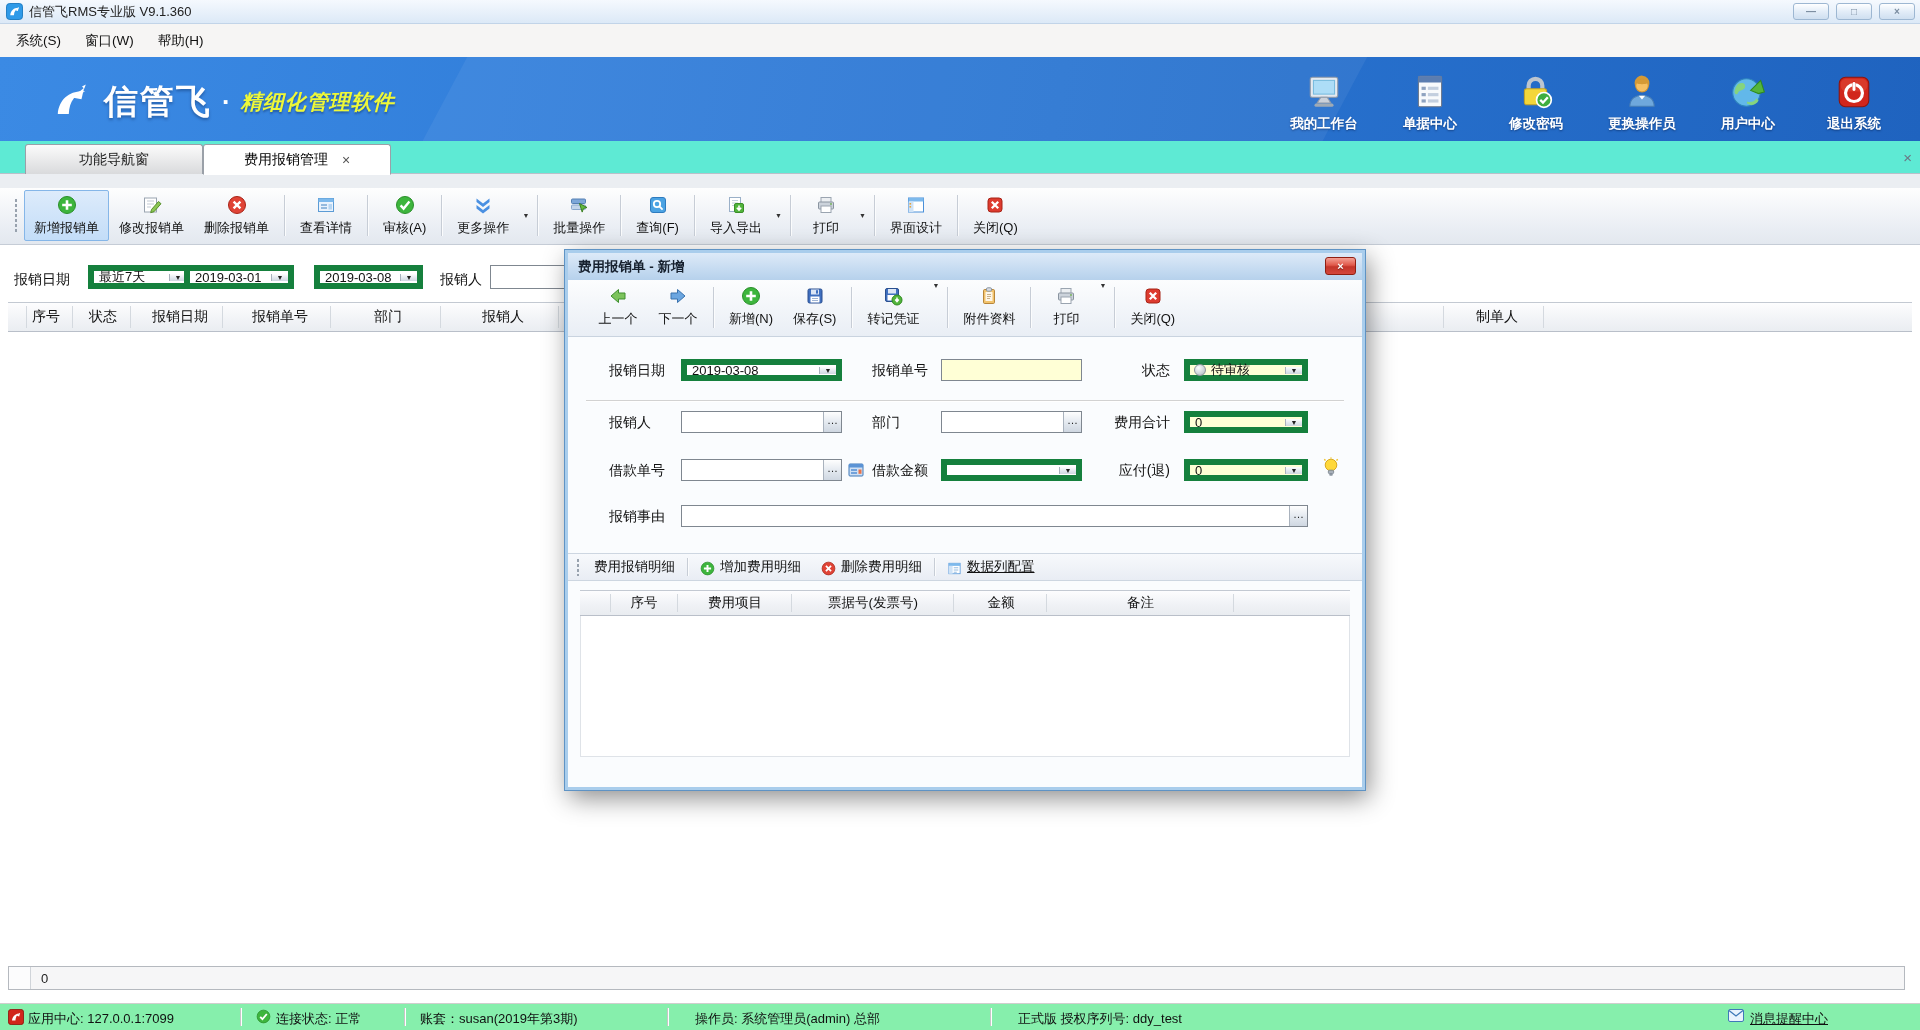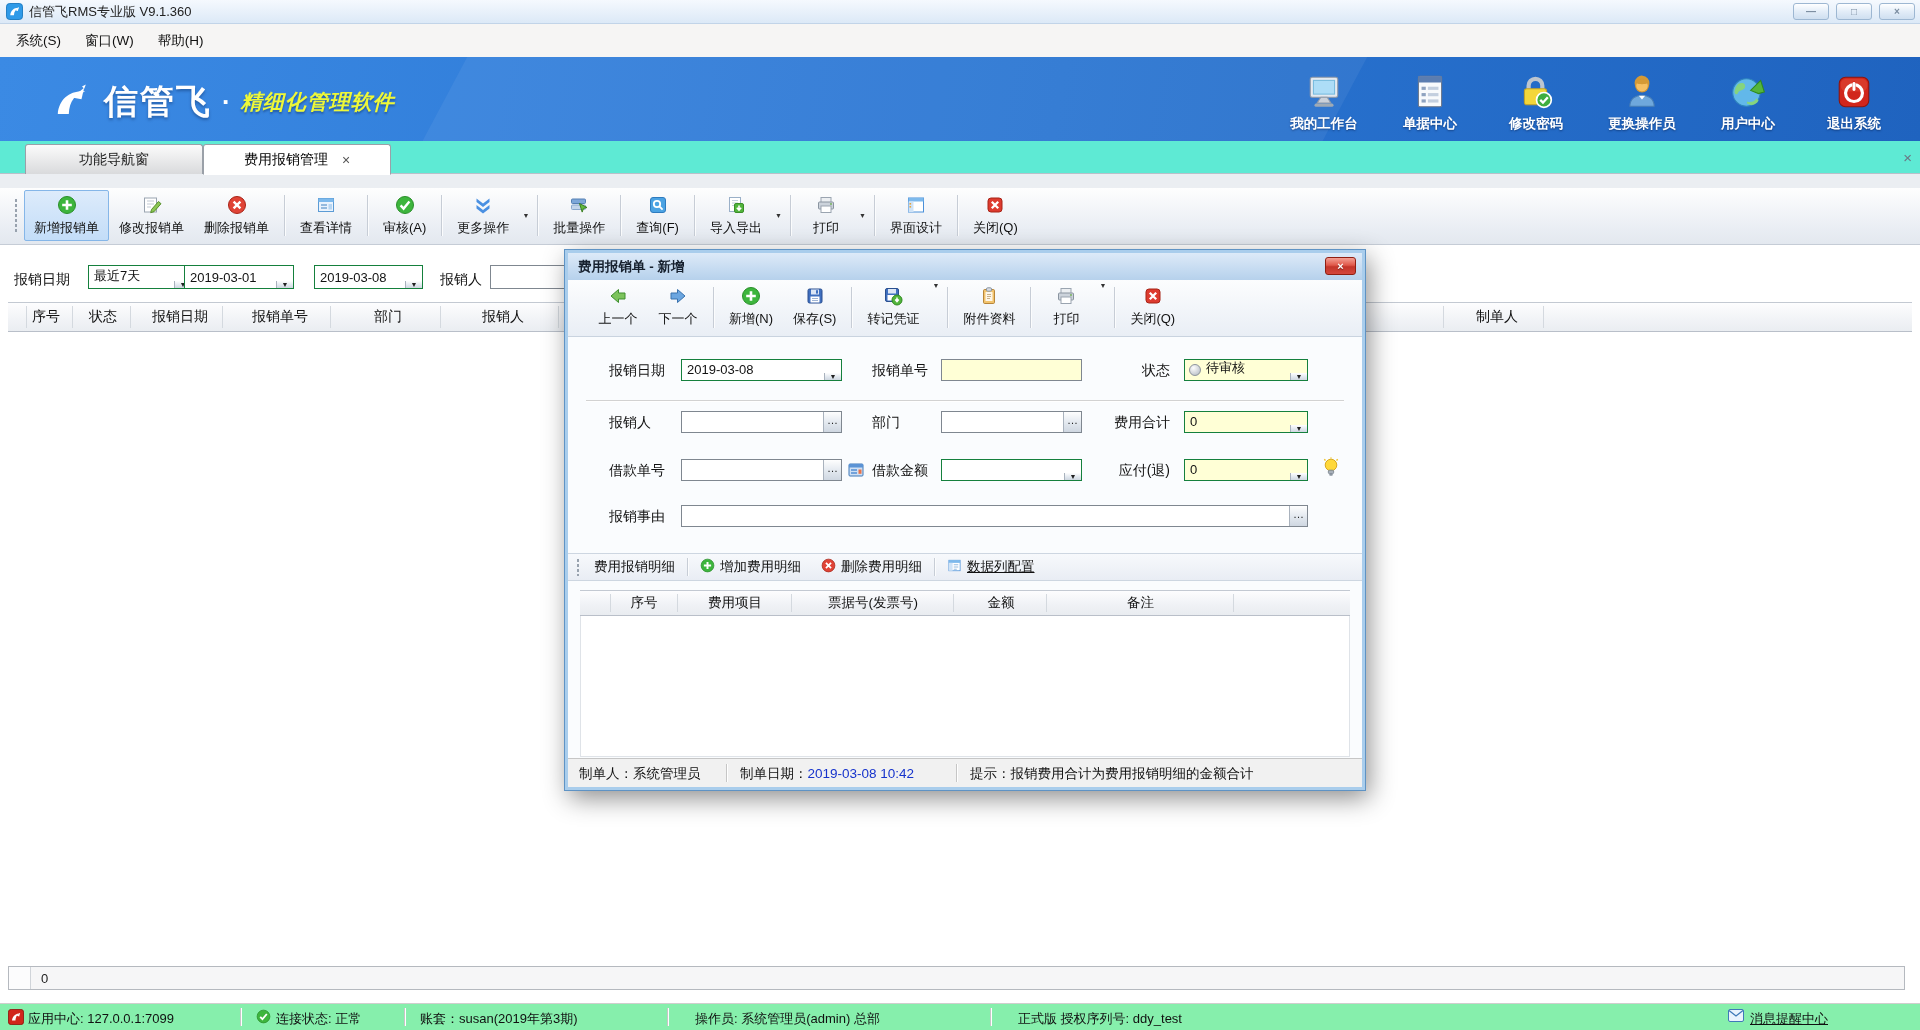--- a/index.html
+++ b/index.html
@@ -42,21 +42,21 @@
 .tbtn.selected{background:linear-gradient(#ddebfb,#c3ddf8);border:1px solid #85b6e8}
 .tsep{width:1px;background:#c7cdd6;box-shadow:1px 0 0 #fbfcfd;margin:5px 5px;align-self:stretch}
 .tcaret{width:13px;display:flex;align-items:center;justify-content:center}
 .tcaret::after{content:"▼";font-size:7px;color:#333}
 .ti{width:20px;height:20px;flex:none}
 
 
 .workarea{position:absolute;left:0;top:245px;width:1920px;height:758px;background:#fff}
 .flabel{position:absolute;top:26px;font-size:14px;color:#111;white-space:nowrap}
 .fctl{position:absolute;top:20px;height:24px}
-.combo{display:flex;align-items:flex-end;border:1px solid #15803d;background:#fff}
+.combo{display:flex;align-items:center;border:6px solid #15803d;background:#fff}
 .combo .cval{flex:1;padding:3px 5px;font-size:13px;white-space:nowrap;overflow:hidden}
 .combo .cbtn{width:17px;border-left:1px solid #a9b2bd;background:linear-gradient(#fefefe,#e2e8ef 55%,#cfd7e1);display:flex;align-items:center;justify-content:center}
 .combo .cbtn::after{content:"▼";font-size:7px;color:#222}
 .combo.yellow,.fld.yellow,.txt.yellow{background:#ffffd6}
 .txt{border:1px solid #7f8790;background:#fff;font-size:13px;padding:2px 5px;font-family:inherit;width:100%;height:100%;outline:none}
 .fld{display:flex;align-items:stretch;border:1px solid #7f8790;background:#fff}
 .fld input{border:none;flex:1;min-width:0;font-size:13px;padding:2px 5px;font-family:inherit;background:transparent;outline:none}
 .ellip{width:18px;border-left:1px solid #a9b2bd;background:linear-gradient(#fefefe,#e2e8ef 55%,#cfd7e1);display:flex;align-items:center;justify-content:center}
 .ellip::after{content:"…";font-size:11px;color:#222;line-height:0;margin-top:-4px}
 .gridheader{position:absolute;left:8px;top:57px;width:1904px;height:30px;background:linear-gradient(#fdfdfe,#f2f4f7 55%,#eaedf1);border-top:1px solid #c3c9d2;border-bottom:1px solid #b9bfc9;font-size:14px}
@@ -78,21 +78,21 @@
 .dlg{position:absolute;left:565px;top:250px;width:800px;height:540px;border:3px solid #a9cdec;outline:1px solid #5f93c4;background:#fafcfe;box-shadow:4px 8px 24px rgba(0,0,0,.45);z-index:50}
 .dlg-titlebar{position:absolute;left:0;top:0;right:0;height:27px;background:linear-gradient(#ddeaf8,#b6d1ec);display:flex;align-items:center;padding:0 10px;font-size:13.5px;font-weight:bold;color:#16202e}
 .dlg-close{position:absolute;right:6px;top:4px;width:31px;height:18px;border:1px solid #8f1f12;border-radius:3px;background:linear-gradient(#f4a094,#e0584a 45%,#c3352a 55%,#d4473c);color:#fff;font-size:11px;font-weight:bold;text-align:center;line-height:16px;text-shadow:0 1px 1px rgba(0,0,0,.4)}
 .dlg-toolbar{position:absolute;left:0;top:27px;right:0;height:57px;background:linear-gradient(#fcfdfe,#e9eef5);border-bottom:1px solid #c9d3df;display:flex;align-items:flex-start;padding:2px 2px 3px 10px}
 .dlg-formarea{position:absolute;left:0;top:84px;right:0;height:216px;background:#fafcfe}
 .dlg-lbl{position:absolute;font-size:14px;color:#111;white-space:nowrap;height:22px;line-height:22px}
 .dlg-ctl{position:absolute;height:22px}
 .form-sep{position:absolute;left:18px;right:18px;height:1px;background:#d2d2d2;box-shadow:0 1px 0 #fff}
 .status-circle{width:12px;height:12px;border-radius:50%;background:radial-gradient(circle at 35% 30%,#fdfdfd,#c6ccd2 70%,#9aa2ab);border:1px solid #8d949c;align-self:center;margin-left:4px;flex:none}
 .dlg-detailbar{position:absolute;left:0;top:300px;right:0;height:28px;background:linear-gradient(#f7f9fc,#e9edf4);border-top:1px solid #cdd6e1;border-bottom:1px solid #cdd6e1;display:flex;align-items:center;font-size:13.5px;padding-left:8px}
-.db-item{display:flex;align-items:flex-start;gap:5px;padding:0 10px;white-space:nowrap}
+.db-item{display:flex;align-items:flex-end;gap:5px;padding:0 10px;white-space:nowrap}
 .db-sep{width:1px;align-self:stretch;margin:4px 2px;background:#c7cdd6;box-shadow:1px 0 0 #fbfcfd}
 .dlg-detailheader{position:absolute;left:12px;top:337px;width:770px;height:26px;background:linear-gradient(#fdfdfe,#f0f2f6 55%,#e9ecf0);border-top:1px solid #c3c9d2;border-bottom:1px solid #b9bfc9;font-size:13.5px}
 .dh-col{position:absolute;top:0;height:100%;display:flex;align-items:center;justify-content:center;white-space:nowrap}
 .dh-div{position:absolute;top:3px;bottom:3px;width:1px;background:#d4d9df}
 .dlg-detailbody{position:absolute;left:12px;top:363px;width:770px;bottom:30px;background:#fff;border:1px solid #dfe3e8;border-top:none}
 .dlg-statusbar{position:absolute;left:0;bottom:0;right:0;height:29px;background:#f1f1f1;border-top:1px solid #c6c6c6;font-size:13.5px}
 .ds-item{position:absolute;top:6px;white-space:nowrap}
 .ds-sep{position:absolute;top:5px;bottom:5px;width:1px;background:#c6c6c6;box-shadow:1px 0 0 #fff}
 .blue-val{color:#1633cc}
 .underline{text-decoration:underline}
@@ -572,27 +572,20 @@
     <i class="dh-div" style="left:30px"></i>
     <i class="dh-div" style="left:97px"></i>
     <i class="dh-div" style="left:211px"></i>
     <i class="dh-div" style="left:373px"></i>
     <i class="dh-div" style="left:466px"></i>
     <i class="dh-div" style="left:653px"></i>
   </div>
 
   <div class="dlg-detailbody"></div>
 
-  <div class="dlg-statusbar">
-    <span class="ds-item" style="left:11px"><span>制单人：</span><span>系统管理员</span></span>
-    <i class="ds-sep" style="left:158px"></i>
-    <span class="ds-item" style="left:172px"><span>制单日期：</span><span class="blue-val">2019-03-08 10:42</span></span>
-    <i class="ds-sep" style="left:388px"></i>
-    <span class="ds-item" style="left:402px">提示：报销费用合计为费用报销明细的金额合计</span>
-  </div>
 </div>
 
 <div class="statusbar">
   <svg class="sb-ico" style="left:8px" width="16" height="16" viewBox="0 0 18 18">
       <rect x="0.5" y="0.5" width="17" height="17" rx="3" fill="#d1261b" stroke="#8f150d"></rect>
       <path d="M4.5 13 C5 7.5 9.5 4.5 14 5.2 C10.5 6.2 8.6 8.6 8.4 13 Z" fill="#fff"></path>
       <path d="M9.8 7.6 L13.6 4.2 L12.6 8.4 Z" fill="#fff"></path>
     </svg>
   <span class="sb-item" style="left:28px">应用中心: 127.0.0.1:7099</span>
   <i class="sb-sep" style="left:240px"></i>

